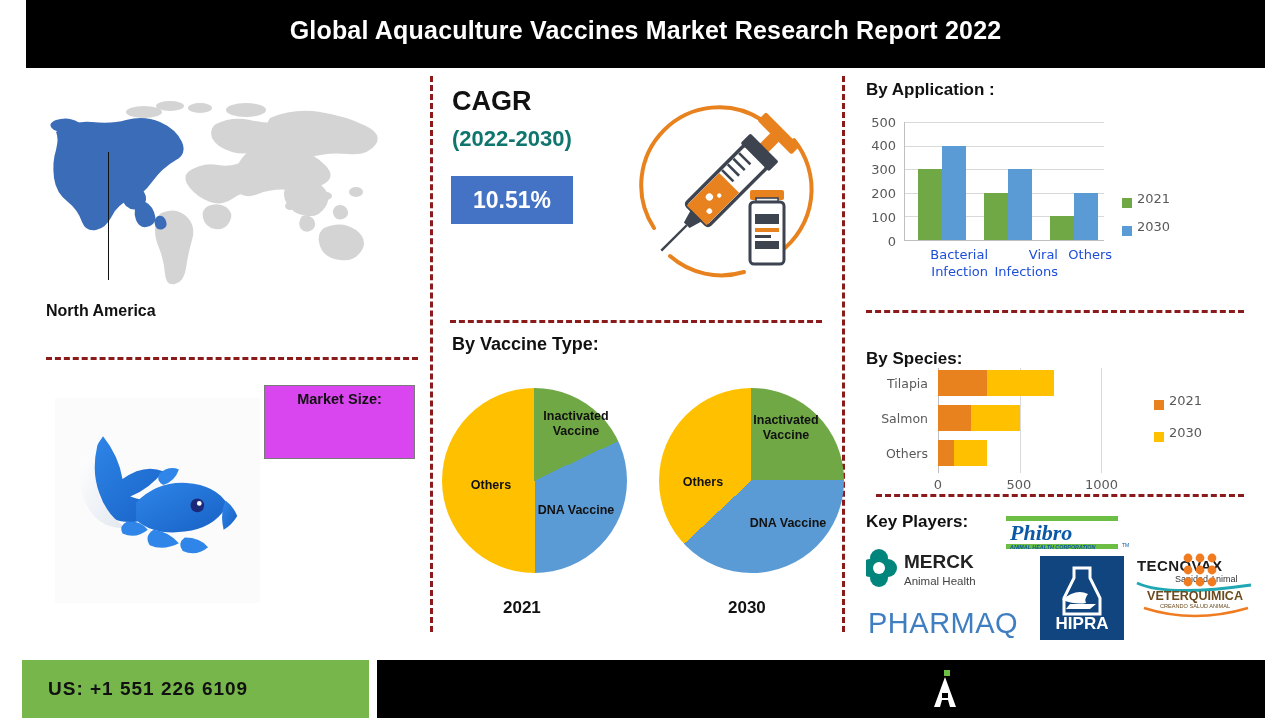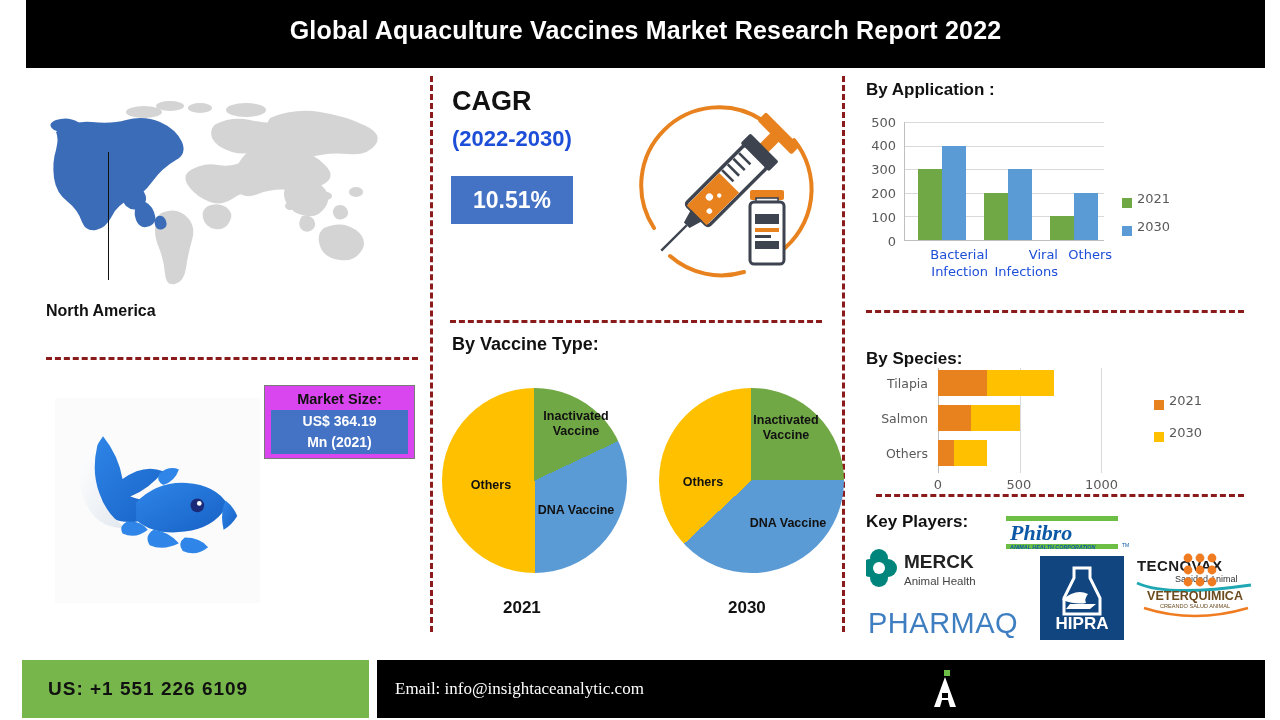--- a/index.html
+++ b/index.html
@@ -29,21 +29,21 @@
   .msize-box{position:absolute;left:264px;top:385px;width:151px;height:74px;
       border:1px solid #7a7a7a;background:#d946ef;box-sizing:border-box;
       display:flex;flex-direction:column;align-items:center;}
   .msize-title{font-size:14.5px;font-weight:bold;margin-top:5px;}
   .msize-value{margin-top:3px;width:137px;height:44px;background:#4472C4;color:#fff;
       font-size:14px;font-weight:bold;line-height:21px;text-align:center;
       display:flex;flex-direction:column;justify-content:center;}
 
   
   .cagr-title{position:absolute;left:452px;top:86px;font-size:27px;font-weight:bold;}
-  .cagr-years{position:absolute;left:452px;top:126px;font-size:22px;font-weight:bold;color:#1d4ed8;}
+  .cagr-years{position:absolute;left:452px;top:126px;font-size:22px;font-weight:bold;color:#0f766e;}
   .cagr-pill{position:absolute;left:451px;top:176px;width:122px;height:48px;background:#4472C4;
       color:#fff;font-size:23px;font-weight:bold;display:flex;align-items:center;justify-content:center;}
   .syringe{position:absolute;left:612px;top:80px;width:220px;height:220px;}
 
   .vtype-title{position:absolute;left:452px;top:334px;font-size:18px;font-weight:bold;}
   .pie{position:absolute;width:185px;height:185px;border-radius:50%;}
   .pie-label{position:absolute;font-size:12.5px;font-weight:bold;color:#111;text-align:center;line-height:15px;}
   .pie-caption{position:absolute;font-size:17px;font-weight:bold;}
 
   
@@ -154,24 +154,20 @@
     <circle cx="133" cy="93" r="2.4" fill="#fff"></circle>
     <path d="M86 120 q16 2 26 14 q-16 8-30 2 q-6-10 4-16z" fill="#2f86e8"></path>
     <path d="M118 128 q16 0 24 10 q-12 10-26 4 q-6-8 2-14z" fill="#2f86e8"></path>
     <path d="M58 112 q14-2 22 8 q-12 10-26 4 q-4-8 4-12z" fill="#2f86e8"></path>
     <path d="M92 62 q10-8 20-4 q-4 12-16 16 q-8-4-4-12z" fill="#2f86e8"></path>
   </svg>
 </div>
 
 <div class="msize-box">
   <div class="msize-title">Market Size:</div>
-  <div class="msize-value">
-    <span>US$ 364.19</span>
-    <span>Mn (2021)</span>
-  </div>
 </div>
 
 <div class="cagr-title">CAGR</div>
 <div class="cagr-years">(2022-2030)</div>
 <div class="cagr-pill">10.51%</div>
 
 <div class="syringe">
   <svg viewBox="0 0 220 220" xmlns="http://www.w3.org/2000/svg">
     <path d="M42 148 A78 78 0 0 1 150 40" fill="none" stroke="#E8821E" stroke-width="4" stroke-linecap="round"></path>
     <path d="M182 60 A78 78 0 0 1 168 172" fill="none" stroke="#E8821E" stroke-width="4" stroke-linecap="round"></path>
@@ -378,21 +374,20 @@
 <div class="logo logo-pharmaq">
   <svg viewBox="0 0 158 34" xmlns="http://www.w3.org/2000/svg">
     <text x="2" y="27" font-family="Liberation Sans, sans-serif" font-size="29" fill="#3F7FC1" letter-spacing="0.5">PHARMAQ</text>
   </svg>
 </div>
 
 <div class="f-green">
   <span>US: +1 551 226 6109</span>
 </div>
 <div class="f-black">
-  <div class="f-email">Email: info@insightaceanalytic.com</div>
   <div class="f-brand">
     <svg width="26" height="40" viewBox="0 0 26 40">
       <rect x="12" y="1" width="6" height="6" fill="#6CBE45"></rect>
       <path d="M13 8 L24 38 H18 L16 31 H10 L8 38 H2 Z" fill="#ffffff"></path>
       <rect x="10" y="24" width="6" height="5" fill="#000000"></rect>
     </svg>
   </div>
 </div>
 
 </body></html>

